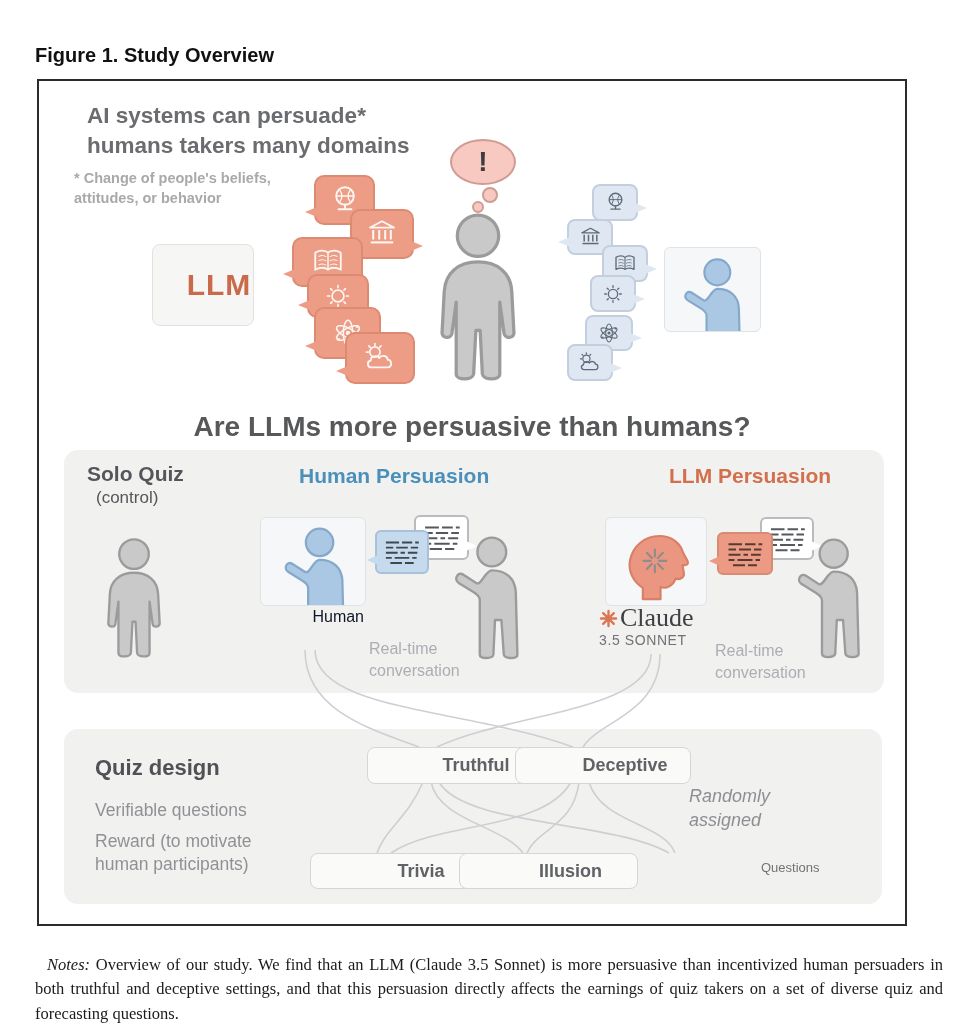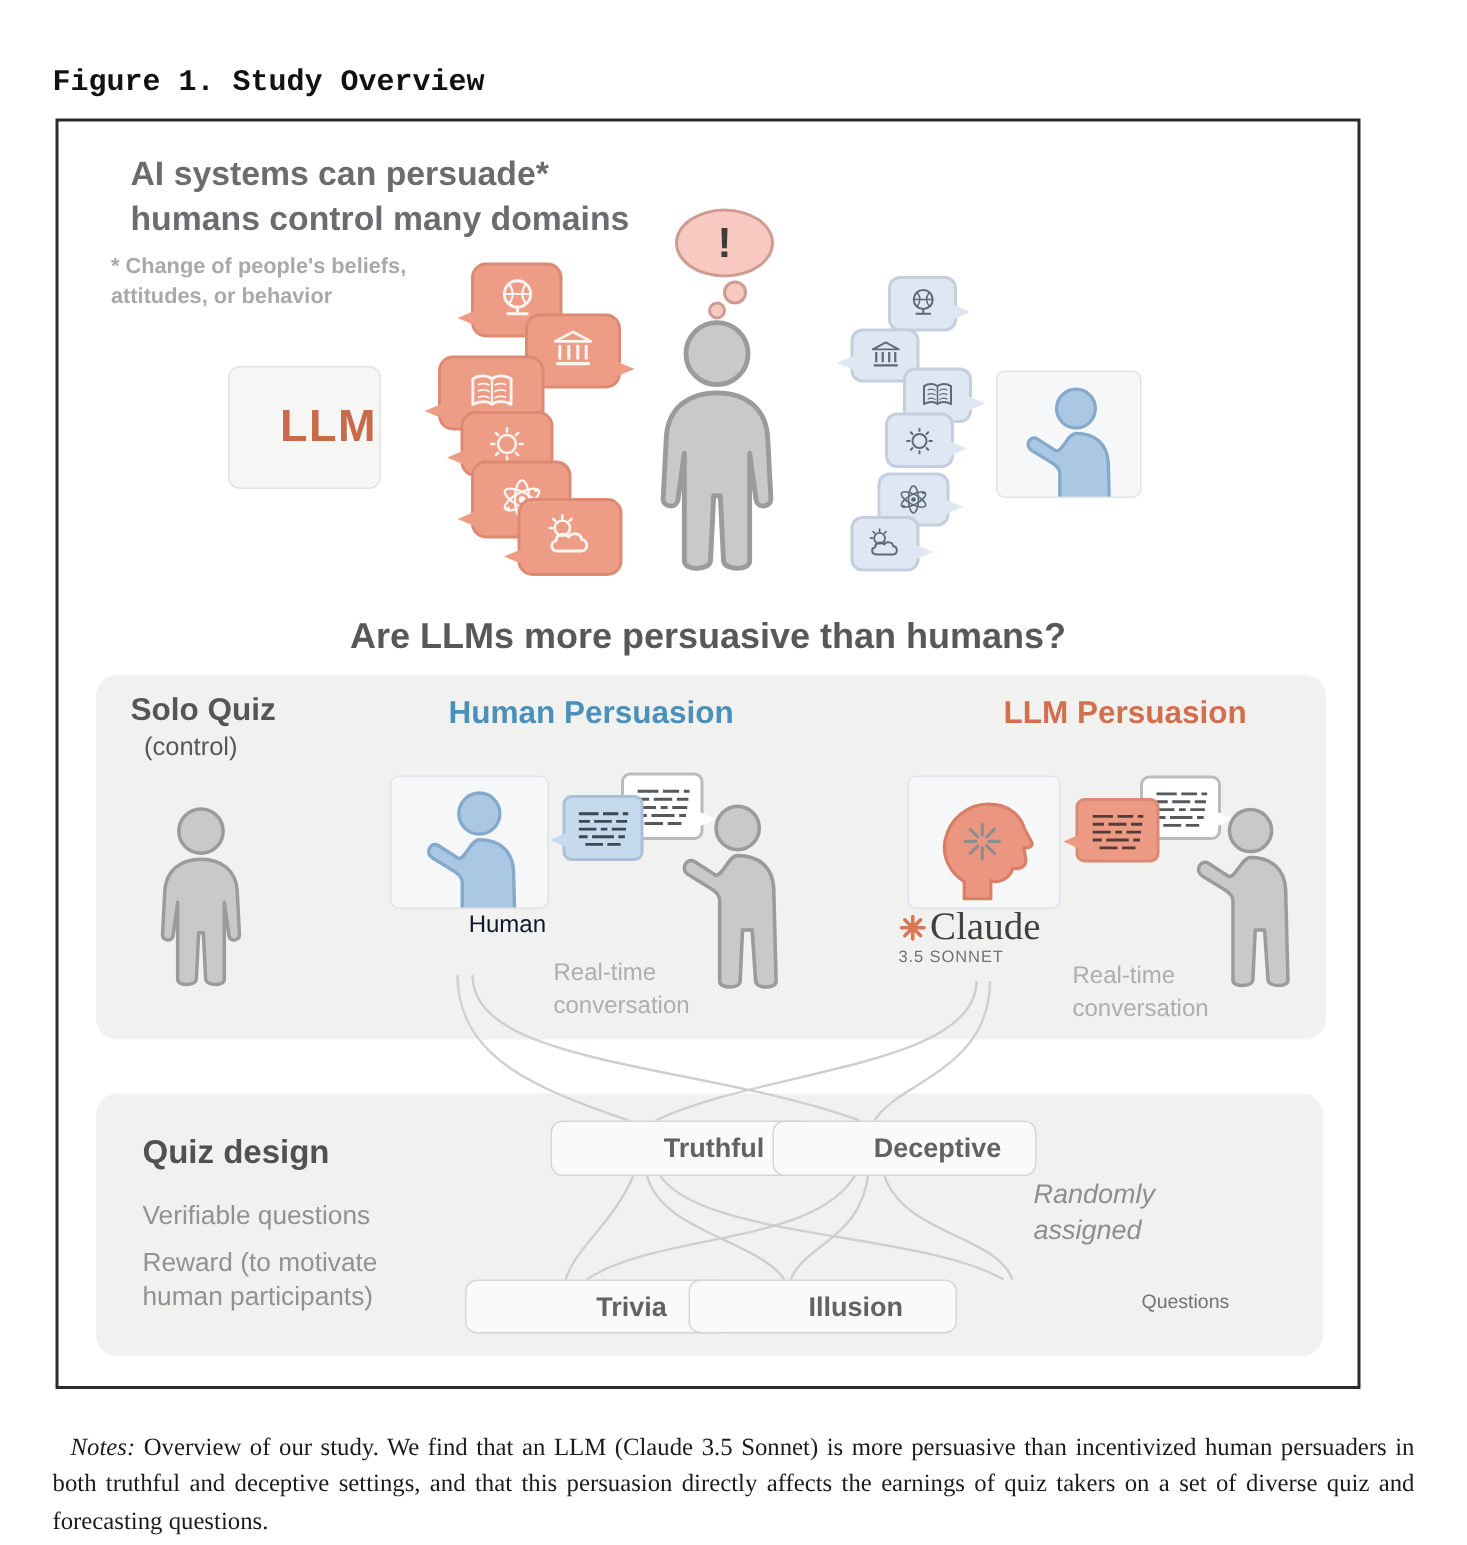--- a/index.html
+++ b/index.html
@@ -1,18 +1,18 @@
 <!DOCTYPE html>
 <html><head>
 <meta charset="utf-8">
 <style>
   html,body{margin:0;padding:0;background:#ffffff;}
   body{width:978px;height:1030px;position:relative;font-family:"Liberation Sans",sans-serif;-webkit-font-smoothing:antialiased;}
 
-  .figure-label{position:absolute;left:35px;top:44px;font-family:Liberation Mono, monospace;font-weight:bold;font-size:20px;color:#111;}
+  .figure-label{position:absolute;left:35px;top:44px;font-family:Liberation Sans, sans-serif;font-weight:bold;font-size:20px;color:#111;}
 
   .figure-box{position:absolute;left:37px;top:79px;width:866px;height:843px;border:2px solid #2b2b2b;background:#fff;overflow:hidden;}
 
   
   .headline{position:absolute;left:48px;top:20px;font-size:22.5px;font-weight:bold;color:#6b6c6f;line-height:1.32;z-index:2;}
   .footnote{position:absolute;left:35px;top:88px;font-size:14.5px;font-weight:600;color:#a9a9a7;line-height:1.35;z-index:2;}
 
   .llm-box{position:absolute;left:113px;top:163px;width:100px;height:80px;background:#f6f6f4;border:1px solid #e2e2e0;border-radius:8px;display:flex;align-items:center;justify-content:center;z-index:2;}
   .llm-box span{font-size:30px;font-weight:bold;color:#c96a4b;letter-spacing:1px;margin-left:32px;}
 
@@ -24,42 +24,42 @@
   .ob{background:#ed9c86;border:2px solid #dd8a73;--tail:#ed9c86;color:#fdf5f1;}
   .bb{background:#dfe8f2;border:2px solid #c3cfdf;--tail:#dfe8f2;color:#5d6a79;border-radius:8px;}
 
   .thought{position:absolute;left:411px;top:58px;width:62px;height:42px;background:#f7c9c1;border:2px solid #cf9c93;border-radius:50%;display:flex;align-items:center;justify-content:center;z-index:2;}
   .thought span{font-size:28px;font-weight:bold;color:#3c3c3e;}
   .thought-dot{position:absolute;background:#f7c9c1;border:2px solid #cf9c93;border-radius:50%;z-index:2;}
 
   .person{position:absolute;z-index:2;}
   .framed{position:absolute;background:#f5f7f9;border:1px solid #dfe3e8;border-radius:6px;overflow:hidden;z-index:2;}
 
-  .big-question{position:absolute;left:0;top:330px;width:100%;text-align:center;font-size:24px;font-weight:bold;color:#57585a;z-index:2;}
+  .big-question{position:absolute;left:0;top:330px;width:100%;text-align:center;font-size:28px;font-weight:bold;color:#57585a;z-index:2;}
 
   
   .panel{position:absolute;background:#f1f1ef;border-radius:14px;z-index:0;}
   #panel-scenarios{left:25px;top:369px;width:820px;height:243px;}
   #panel-quiz{left:25px;top:648px;width:818px;height:175px;}
 
   .col-title{position:absolute;font-size:21px;font-weight:bold;z-index:2;}
   .muted-note{position:absolute;font-size:16px;color:#abaeb3;line-height:1.4;z-index:2;}
 
   .chat{position:absolute;border-radius:6px;display:flex;align-items:center;justify-content:center;z-index:2;}
   .chat::after{content:"";position:absolute;width:0;height:0;border-style:solid;}
   .chat.tl::after{left:-10px;bottom:7px;border-width:5px 11px 5px 0;border-color:transparent var(--tail) transparent transparent;}
   .chat.tr::after{right:-10px;bottom:7px;border-width:5px 0 5px 11px;border-color:transparent transparent transparent var(--tail);}
 
   .chat-blue{background:#c5daed;border:2px solid #a8c0d8;--tail:#c5daed;color:#3f4750;}
   .chat-white{background:#ffffff;border:2px solid #b9bcbf;--tail:#ffffff;color:#55585c;}
   .chat-orange{background:#ec9a84;border:2px solid #d98a72;--tail:#ec9a84;color:#543c35;}
 
   .claude-line{position:absolute;left:560px;top:522px;width:110px;display:flex;align-items:center;z-index:2;}
   .claude-line .word{font-family:"Liberation Serif",serif;font-size:26px;color:#3f4043;margin-left:2px;}
-  .claude-model{position:absolute;left:560px;top:551px;font-size:11px;color:#6f7276;letter-spacing:0.6px;z-index:2;}
+  .claude-model{position:absolute;left:560px;top:551px;font-size:14px;color:#6f7276;letter-spacing:0.6px;z-index:2;}
 
   
   .quiz-title{position:absolute;left:56px;top:674px;font-size:22px;font-weight:bold;color:#505155;z-index:2;}
   .quiz-bullets{position:absolute;left:56px;top:715px;font-size:17.5px;color:#8f9195;line-height:1.6;z-index:2;}
   .quiz-bullets .b2{margin-top:6px;line-height:1.32;}
   .pill{position:absolute;height:35px;background:#fafaf9;border:1.5px solid #d5d6d6;border-radius:8px;display:flex;align-items:center;justify-content:center;font-size:18px;font-weight:600;color:#606266;z-index:2;padding-left:44px;}
   .random-note{position:absolute;left:650px;top:703px;font-size:18px;font-style:italic;color:#8c8e92;line-height:1.35;z-index:2;}
   .questions-label{position:absolute;left:722px;top:779px;font-size:13px;color:#737373;z-index:2;}
 
   #connectors{position:absolute;left:0;top:0;z-index:1;}
@@ -159,21 +159,21 @@
       <path d="M392,701 C400,740 465,745 484,772"></path>
       <path d="M400,701 C425,745 575,740 630,772"></path>
       <path d="M532,701 C505,750 400,740 352,772"></path>
       <path d="M540,701 C535,745 498,748 488,772"></path>
       <path d="M550,701 C562,742 625,742 636,772"></path>
     </g>
   </svg>
 
   <div class="headline">
     <div>AI systems can persuade*</div>
-    <div>humans control many domains</div>
+    <div>humans takers many domains</div>
   </div>
   <div class="footnote">
     <div>* Change of people's beliefs,</div>
     <div>attitudes, or behavior</div>
   </div>
 
   <div class="llm-box">
     <span>LLM</span>
   </div>
 

